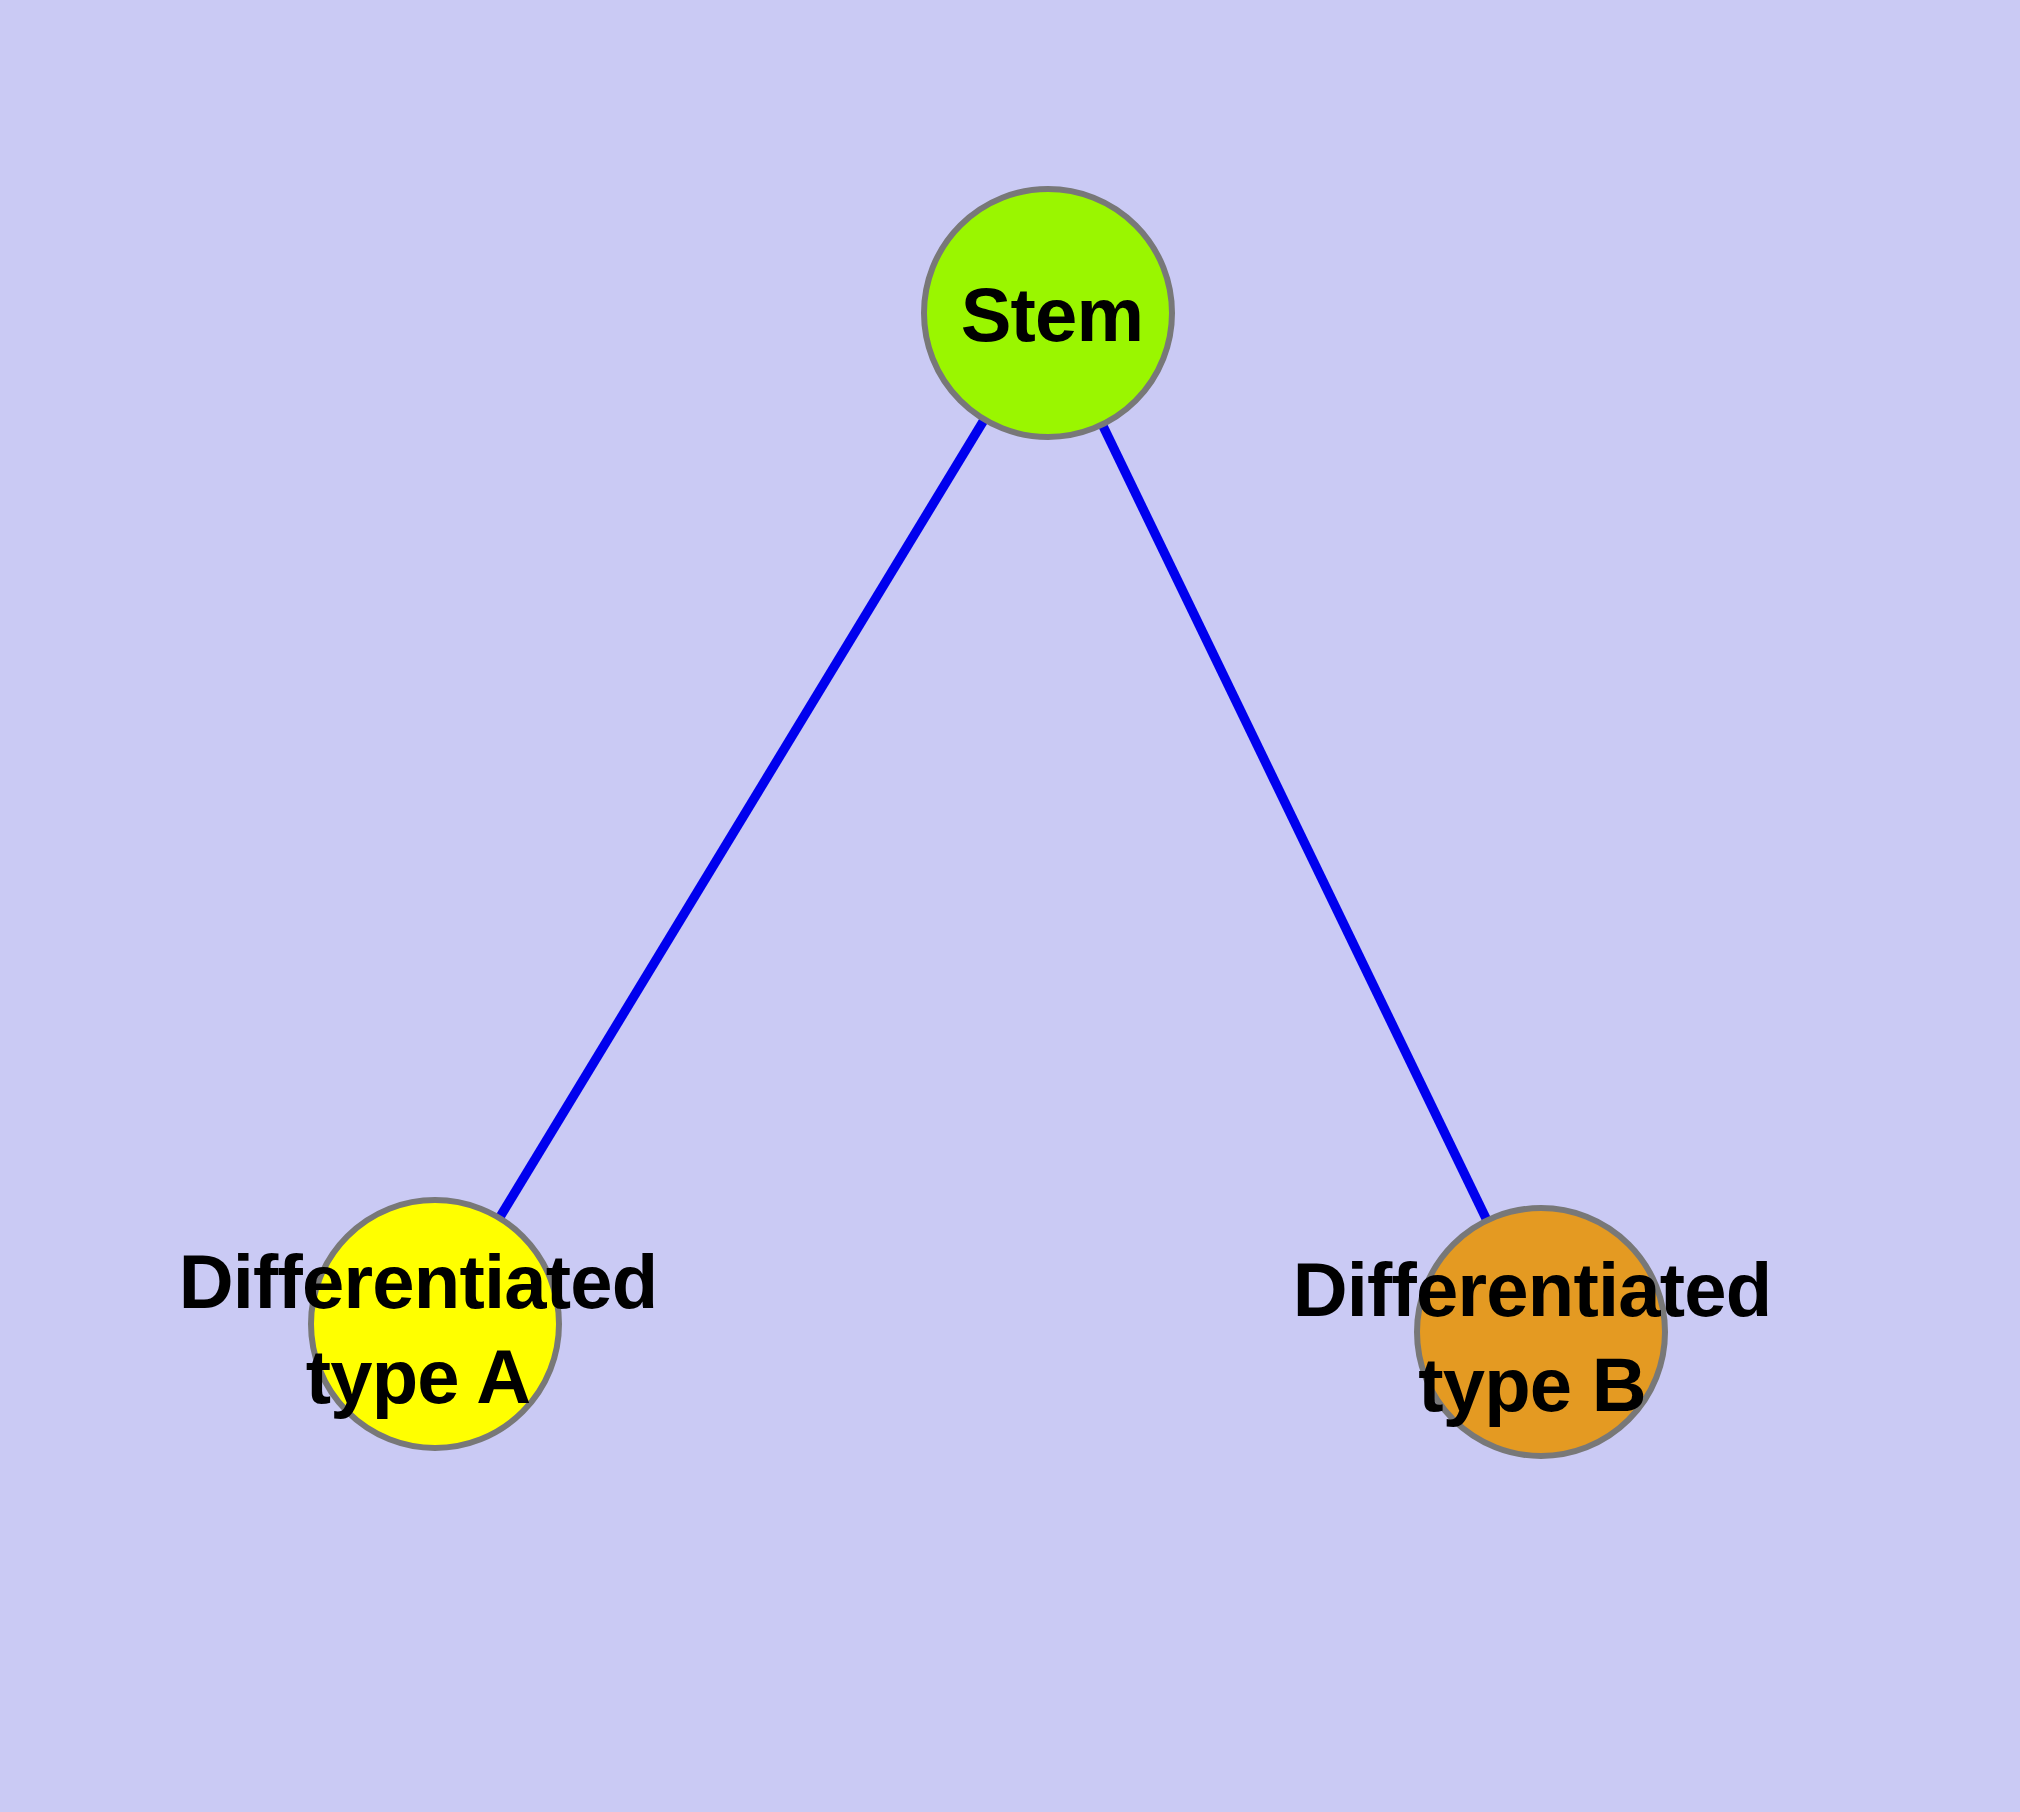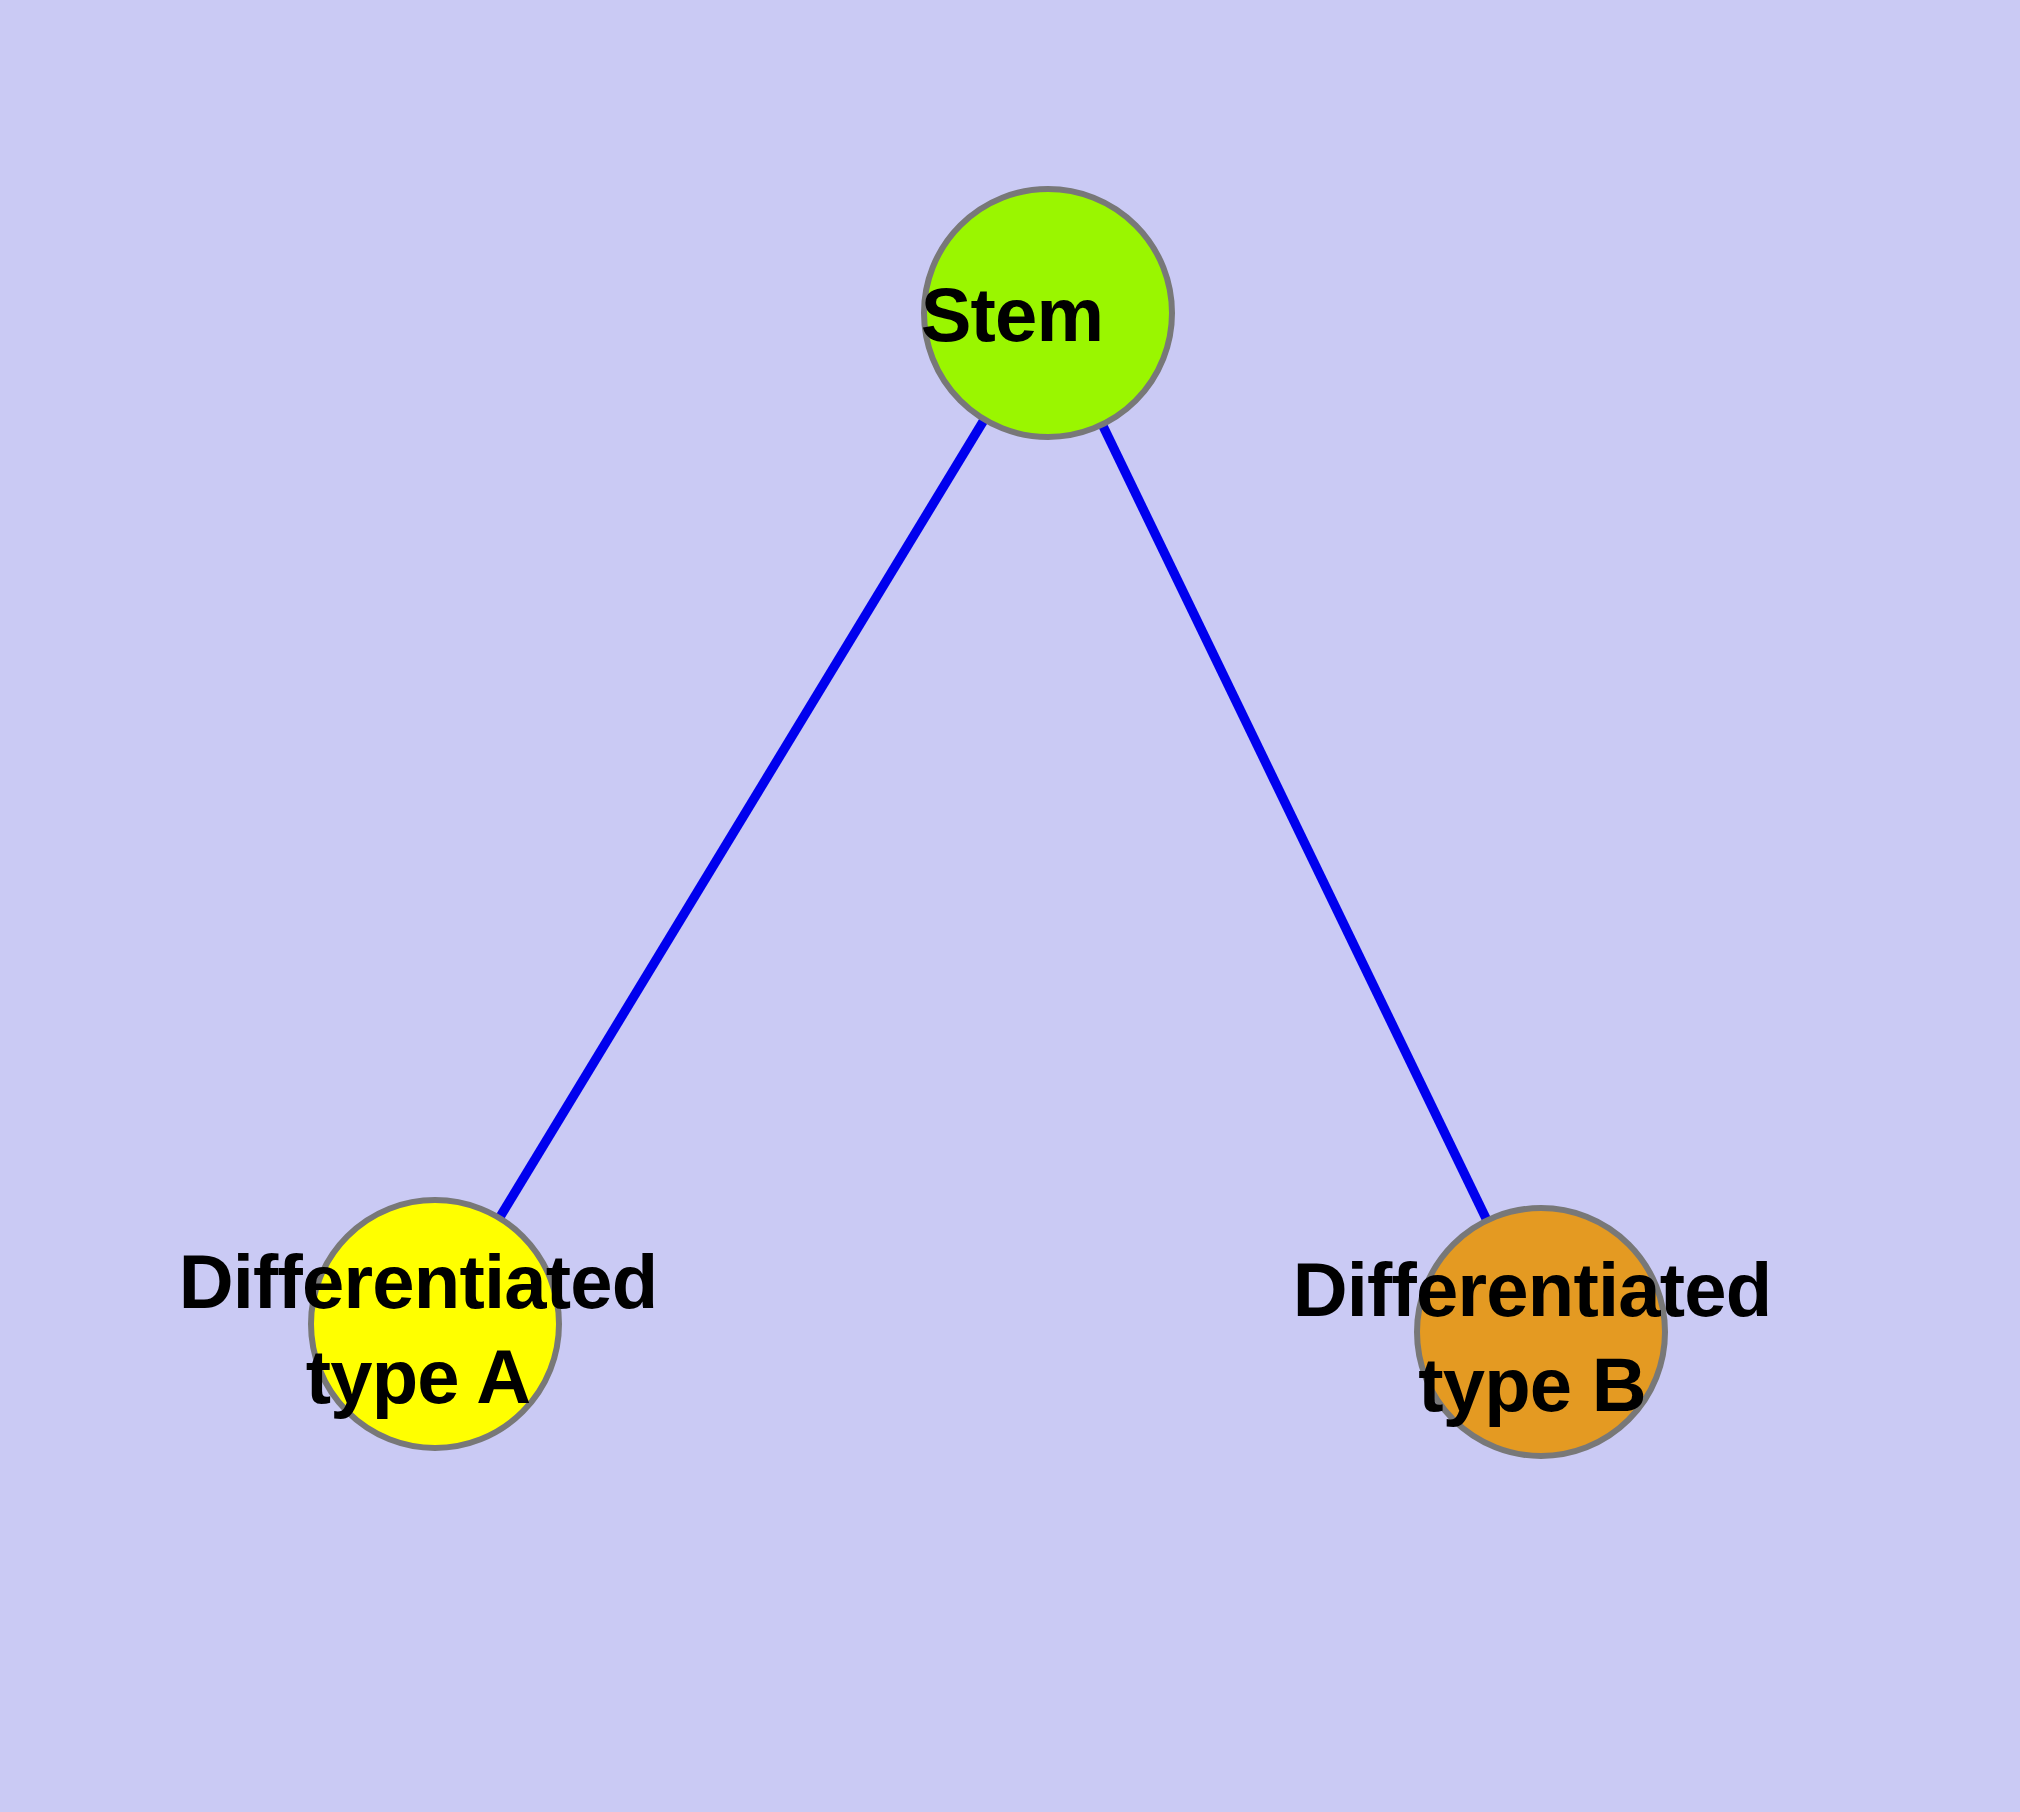--- a/index.html
+++ b/index.html
@@ -49,20 +49,20 @@
 
   <svg id="edge-layer" xmlns="http://www.w3.org/2000/svg" viewBox="0 0 2384 2138" width="2021" height="1812">
     <line x1="1237" y1="370" x2="513" y2="1562" stroke="#0000EE" stroke-width="11"></line>
     <line x1="1237" y1="370" x2="1818" y2="1572" stroke="#0000EE" stroke-width="11"></line>
   </svg>
 
   <div class="node" style="left: 921px; top: 186px; width: 254px; height: 254px; background: rgb(154, 246, 0); border: 6px solid rgb(120, 120, 120);"></div>
   <div class="node" style="left: 308px; top: 1197px; width: 254px; height: 254px; background: rgb(255, 255, 0); border: 6px solid rgb(120, 120, 120);"></div>
   <div class="node" style="left: 1414px; top: 1205px; width: 254px; height: 254px; background: rgb(228, 154, 34); border: 6px solid rgb(120, 120, 120);"></div>
 
-  <div class="node-label" style="left: 1012px; top: 314px;">Stem</div>
+  <div class="node-label" style="left: 1052px; top: 314px;">Stem</div>
   <div class="node-label" style="left: 418px; top: 1329px;">Differentiated
 type A</div>
   <div class="node-label" style="left: 1532px; top: 1337px;">Differentiated
 type B</div>
 
 </div>
 
 
 </body></html>

